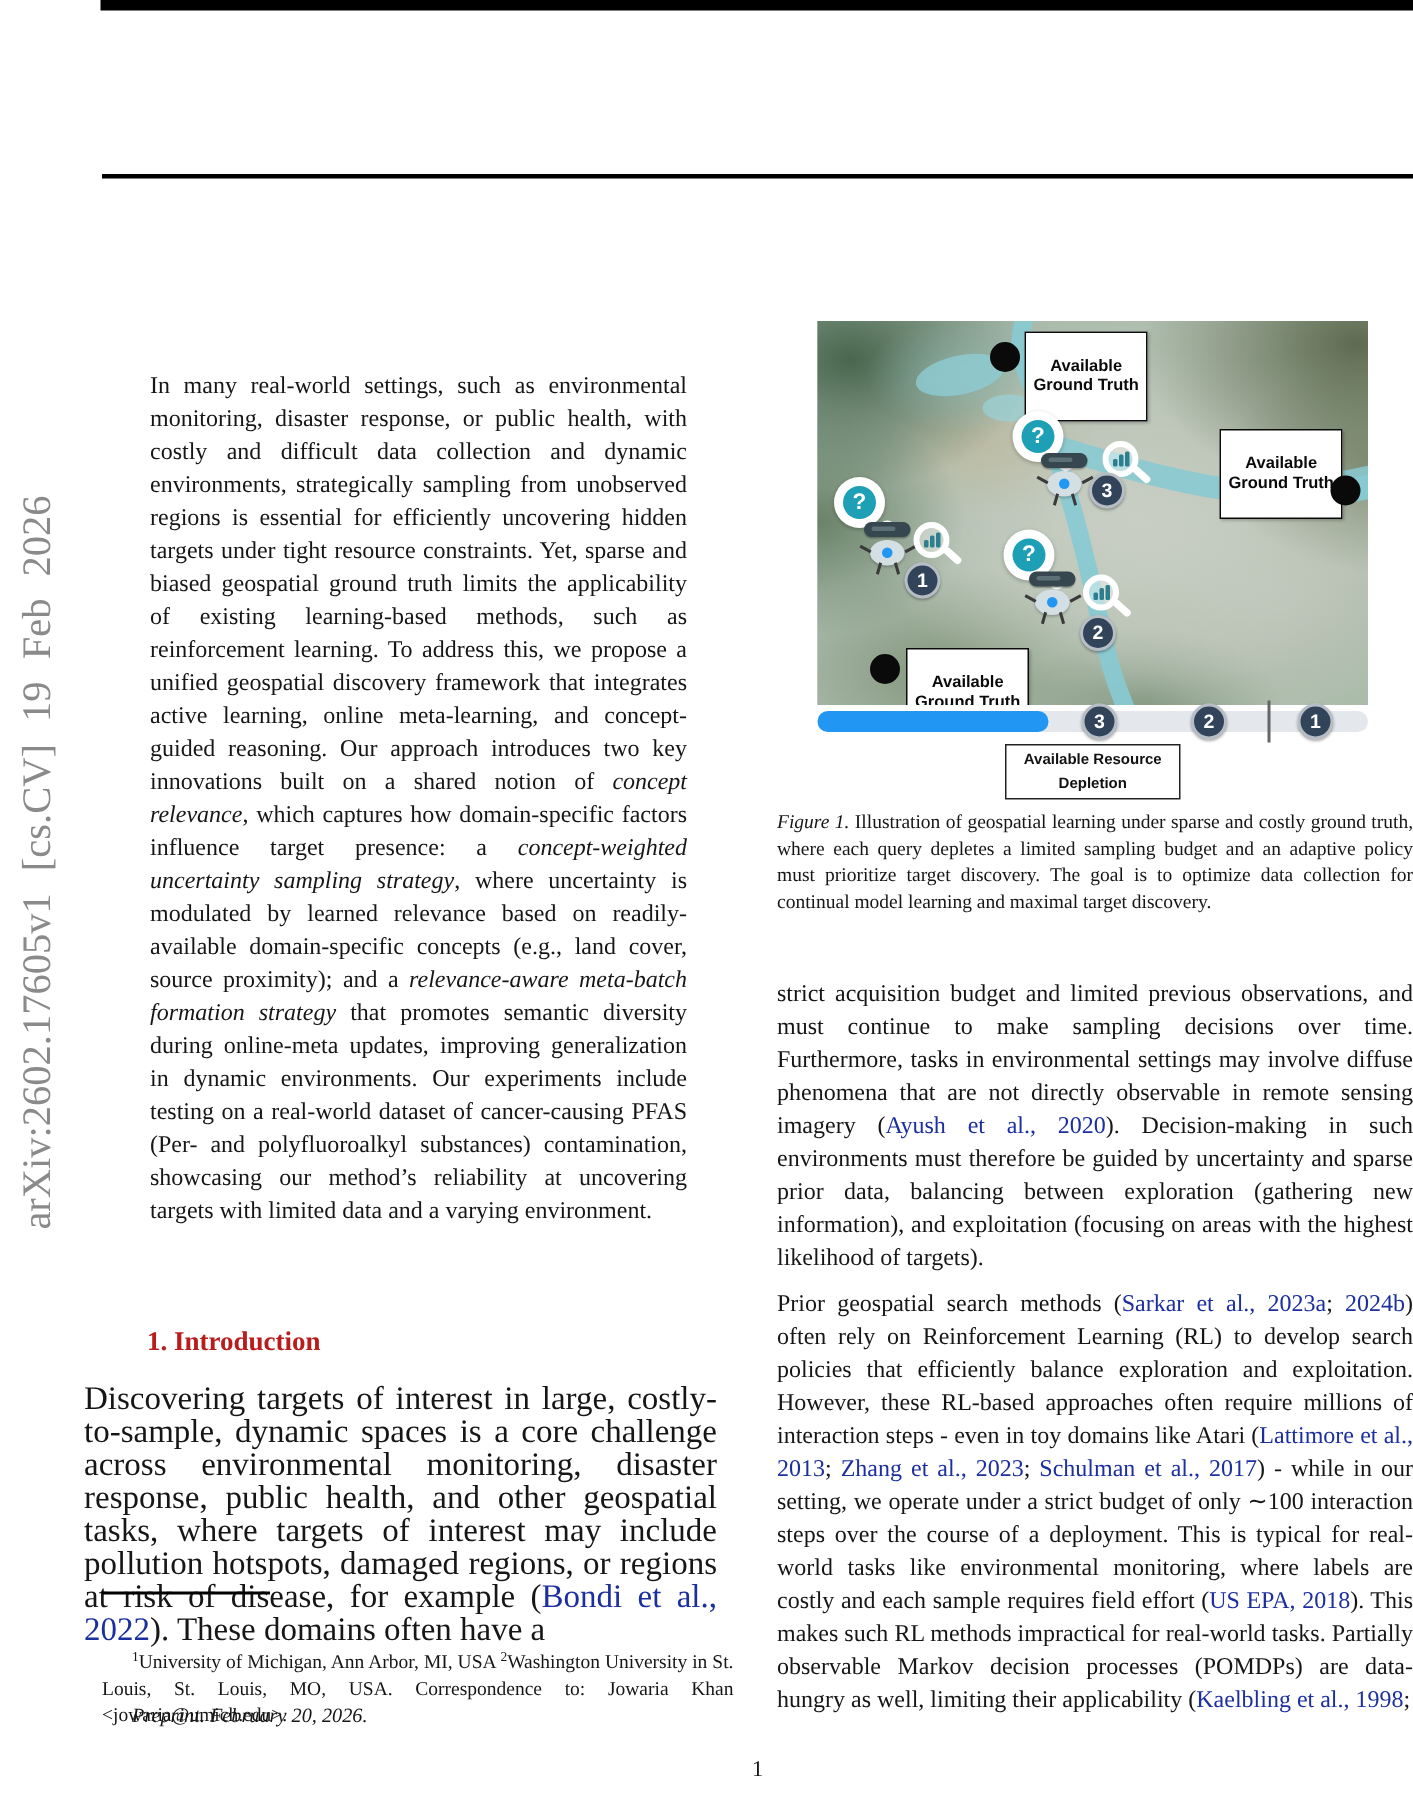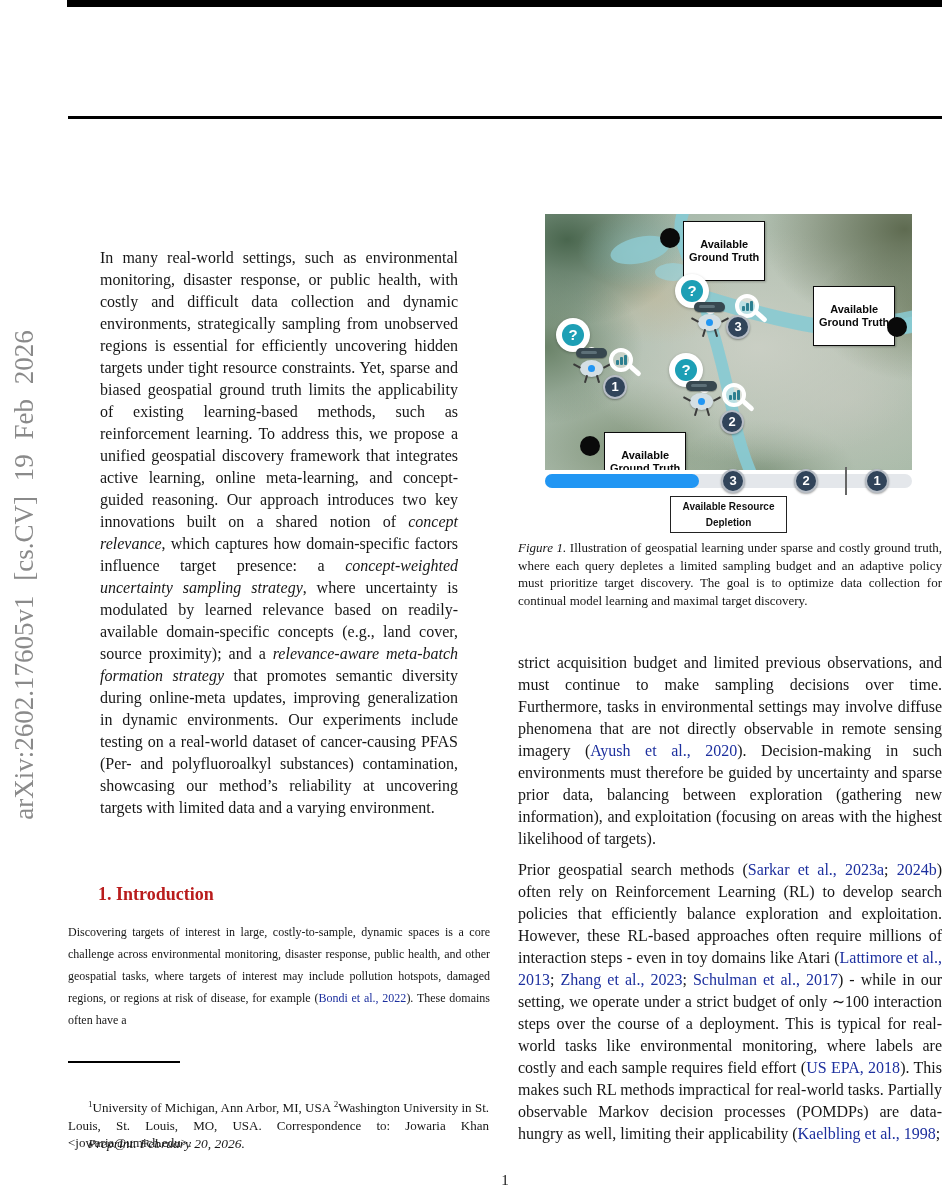--- a/index.html
+++ b/index.html
@@ -16,21 +16,21 @@
   .authors sup{font-size:10px;font-weight:normal;}
   .arxiv-strip{position:absolute;left:-294px;top:558px;width:640px;height:34px;text-align:center;
                transform:rotate(-90deg);font-size:27px;color:#8a8a8a;word-spacing:8px;
                font-family:"Liberation Serif",serif;white-space:nowrap;}
   
   .abstract-heading{position:absolute;left:68px;top:207px;width:422px;text-align:center;
                     font-size:17px;font-weight:bold;color:#000;}
   .abstract-body{position:absolute;left:100px;top:247px;width:358px;font-size:16px;
                  line-height:22px;text-align:justify;hyphens:auto;}
   .section-heading{position:absolute;left:68px;top:884px;font-size:18px;font-weight:bold;color:#b91c1c;margin-left:30px;}
-  .intro-body{position:absolute;left:68px;top:921px;width:422px;font-size:12px;
+  .intro-body{position:absolute;left:56px;top:921px;width:422px;font-size:22px;
               line-height:22px;text-align:justify;hyphens:auto;}
   .footnote-rule{left:68px;top:1061px;width:112px;height:1.5px;}
   .footnote{position:absolute;left:68px;top:1096px;width:421px;font-size:13px;
             line-height:17.5px;text-align:justify;text-indent:20px;hyphens:auto;}
   .footnote sup,.seg-sup{font-size:9px;}
   .preprint{position:absolute;left:68px;top:1136px;font-size:13.5px;font-style:italic;margin-left:20px;}
   .page-number{position:absolute;left:68px;top:1172px;width:874px;text-align:center;font-size:15px;}
   
   .caption{position:absolute;left:518px;top:539px;width:424px;font-size:13px;
            line-height:17.5px;text-align:justify;hyphens:auto;}

